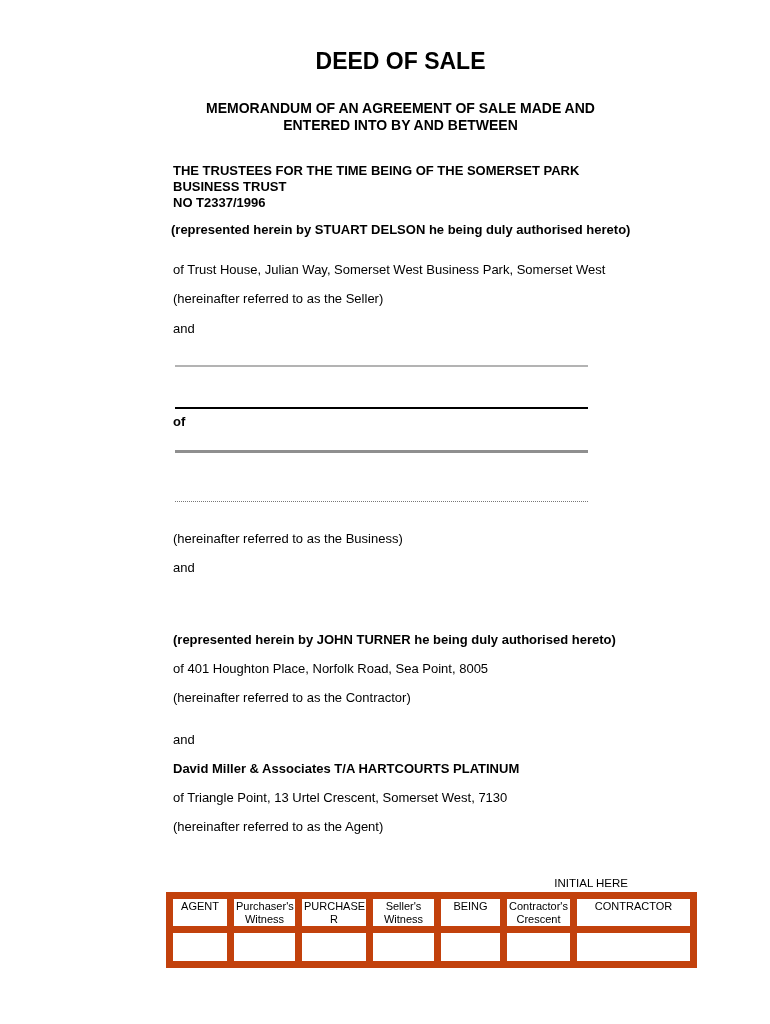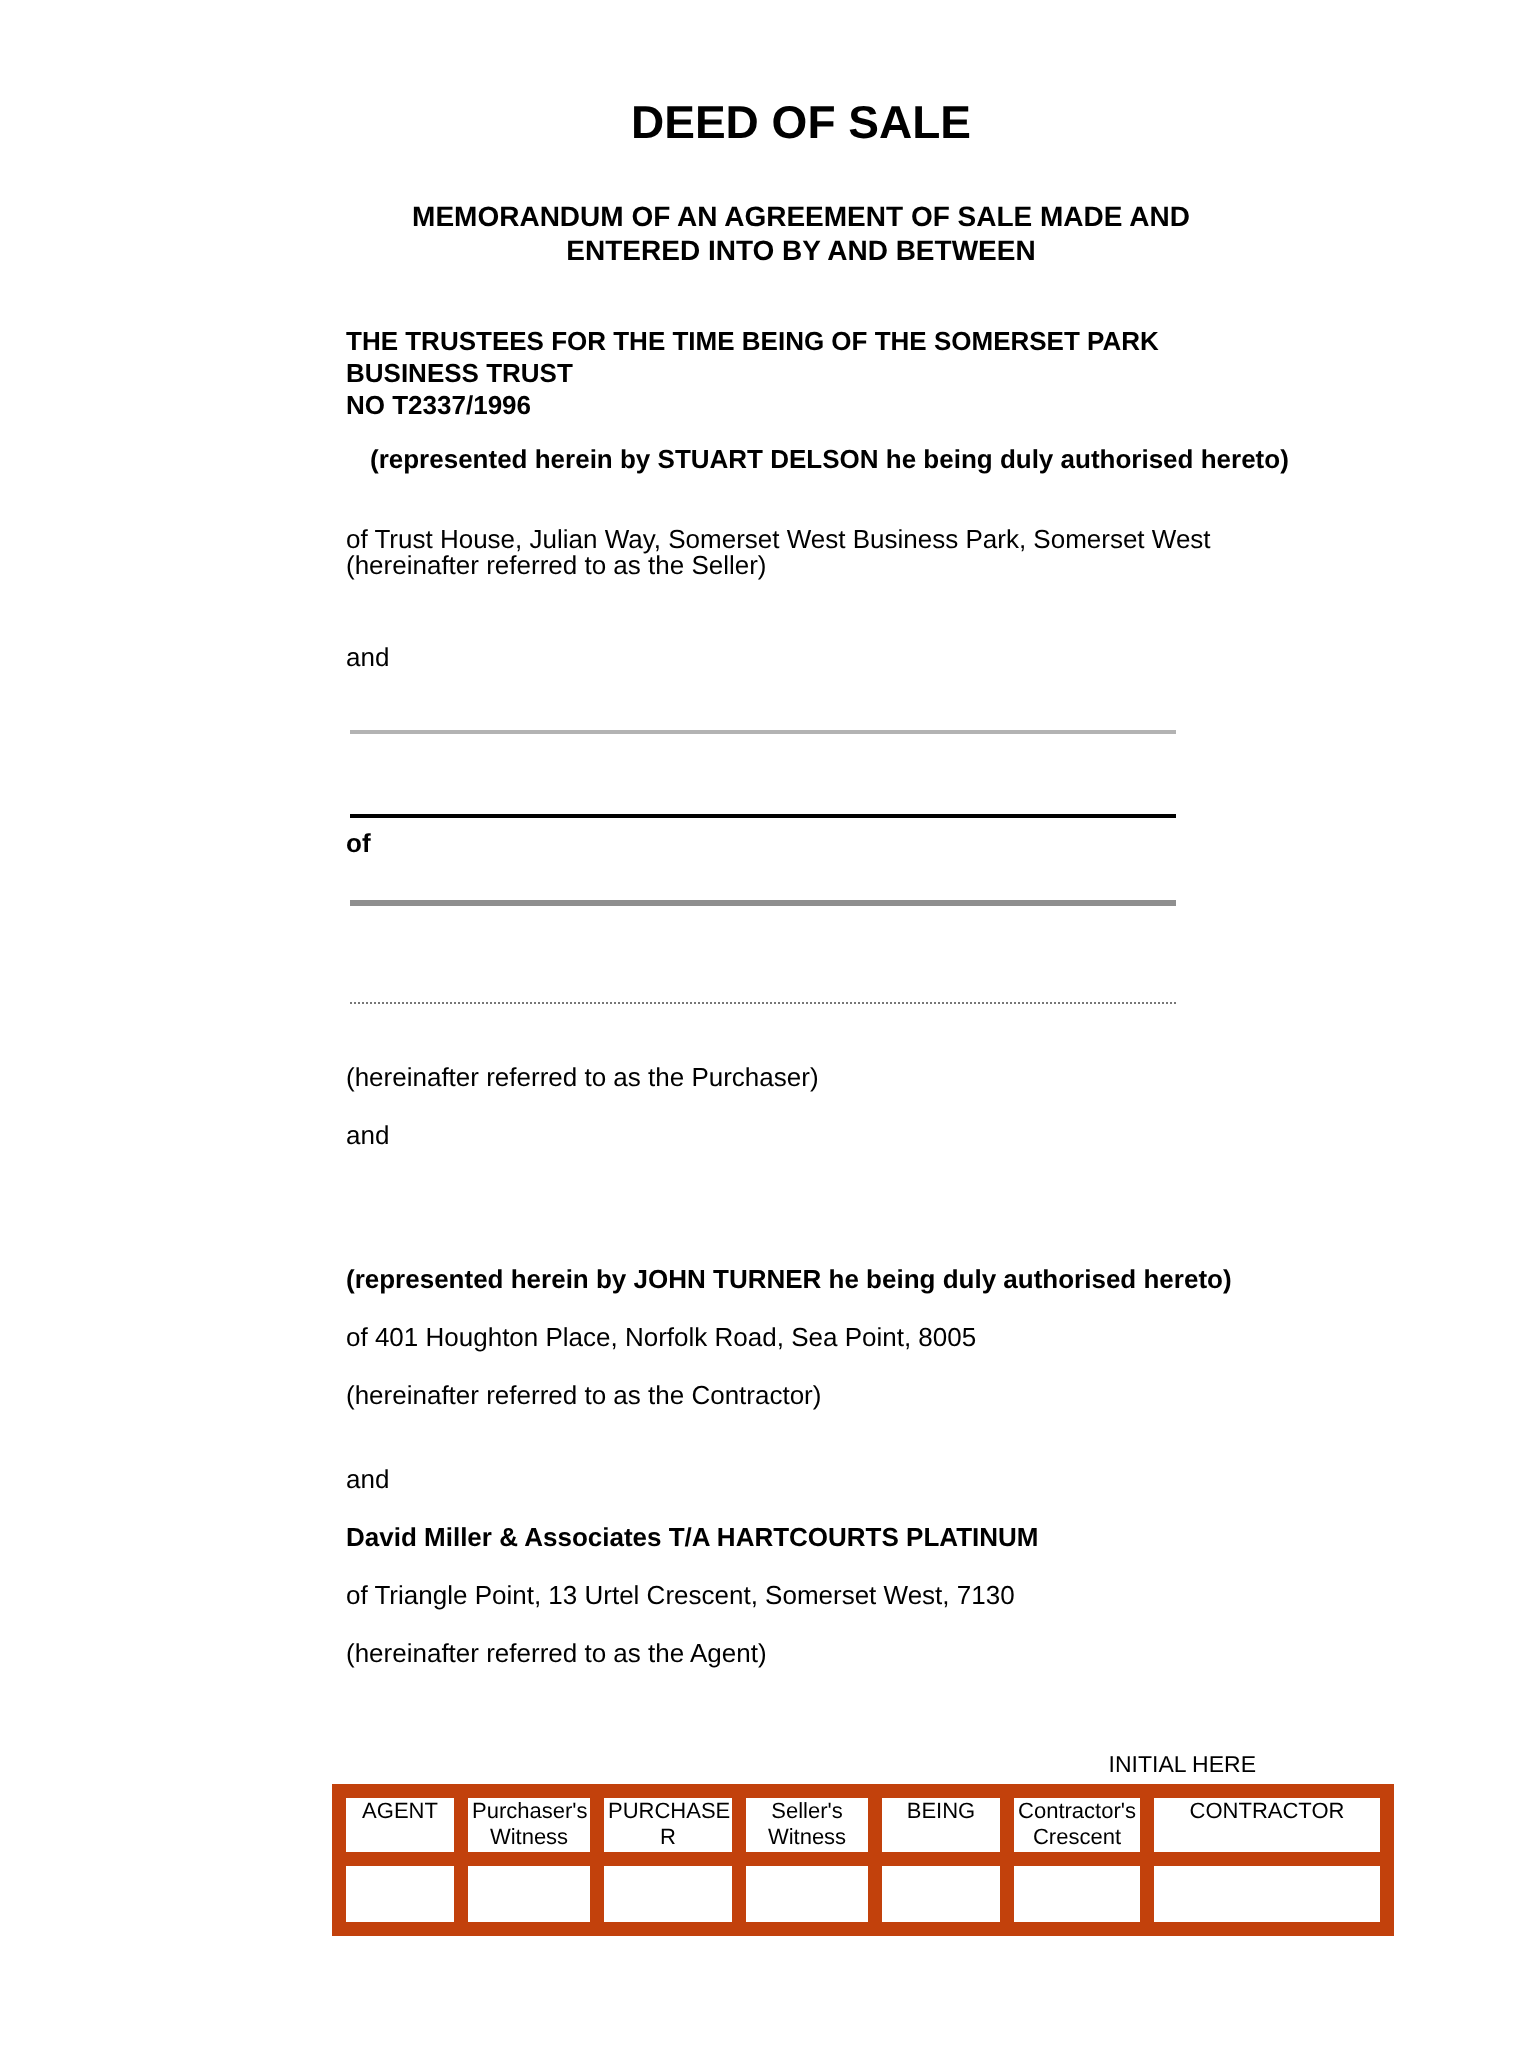--- a/index.html
+++ b/index.html
@@ -9,23 +9,23 @@
   }
   .abs{position:absolute;}
   .title{top:48px;left:158px;width:485px;text-align:center;
          font-size:23px;font-weight:bold;line-height:27px;white-space:nowrap;}
   .subtitle{top:100px;left:173px;width:455px;text-align:center;
             font-size:14px;font-weight:bold;line-height:16.5px;white-space:pre-line;}
   .hblock{font-size:13px;font-weight:bold;line-height:16px;white-space:pre-line;}
   .para{font-size:13px;line-height:15px;white-space:nowrap;}
   .bold{font-weight:bold;}
   .b-seller-name{top:163px;left:173px;width:480px;}
-  .b-seller-rep{top:222px;left:185px;}
+  .b-seller-rep{top:222px;left:171px;}
   .b-seller-addr{top:262px;left:173px;}
-  .b-seller-ref{top:275px;left:173px;}
+  .b-seller-ref{top:291px;left:173px;}
   .b-and1{top:321px;left:173px;}
   .b-of{top:414px;left:173px;}
   .b-purch-ref{top:531px;left:173px;}
   .b-and2{top:560px;left:173px;}
   .b-contr-name{top:586px;left:173px;width:480px;}
   .b-contr-rep{top:632px;left:173px;}
   .b-contr-addr{top:661px;left:173px;}
   .b-contr-ref{top:690px;left:173px;}
   .b-and3{top:732px;left:173px;}
   .b-agent-name{top:761px;left:173px;}
@@ -65,21 +65,21 @@
   <div class="abs para b-and1">and</div>
 
   <div class="fill-line line1"></div>
   <div class="fill-line line2"></div>
 
   <div class="abs para bold b-of">of</div>
 
   <div class="fill-line line3"></div>
   <div class="fill-line line4"></div>
 
-  <div class="abs para b-purch-ref">(hereinafter referred to as the Purchaser)</div>
+  <div class="abs para b-purch-ref">(hereinafter referred to as the Business)</div>
 
   <div class="abs para b-and2">and</div>
 
   <div class="abs para bold b-contr-rep">(represented herein by JOHN TURNER he being duly authorised hereto)</div>
   <div class="abs para b-contr-addr">of 401 Houghton Place, Norfolk Road, Sea Point, 8005</div>
   <div class="abs para b-contr-ref">(hereinafter referred to as the Contractor)</div>
 
   <div class="abs para b-and3">and</div>
 
   <div class="abs para bold b-agent-name">David Miller &amp; Associates T/A HARTCOURTS PLATINUM</div>

